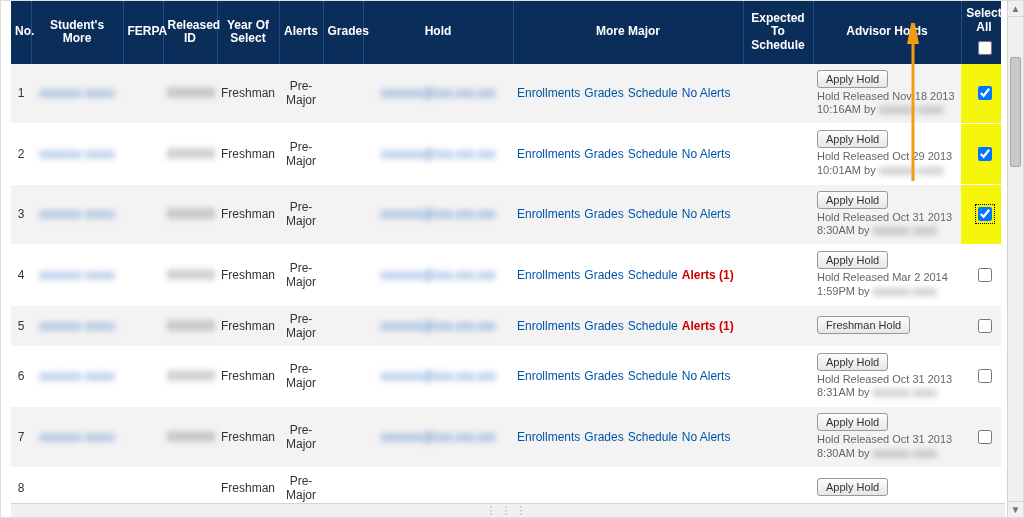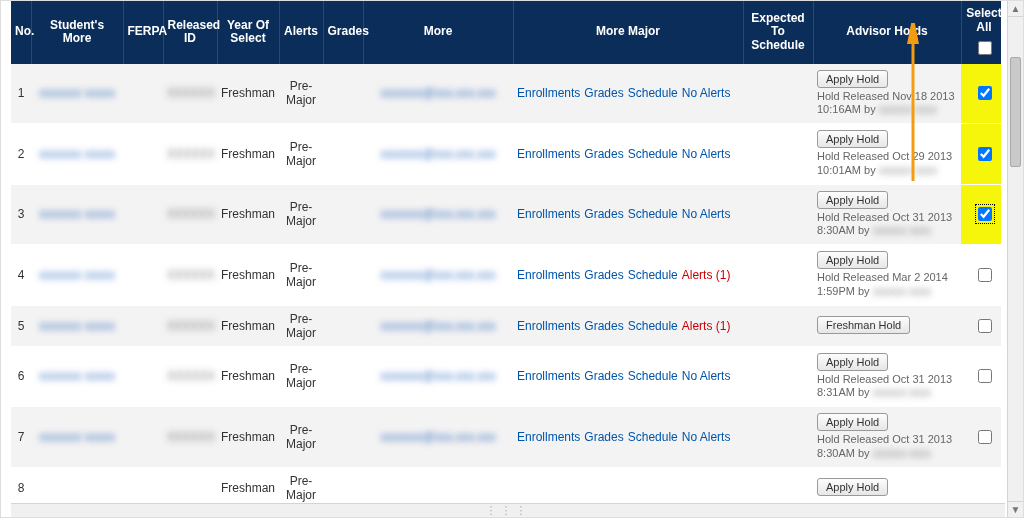--- a/index.html
+++ b/index.html
@@ -11,24 +11,24 @@
   .btn-sm { padding:2px 8px; font-size:11px; }
   table.advisee { width:100%; border-collapse:collapse; table-layout:fixed; }
   table.advisee thead th {
     background:#0b2d5a; color:#fff; font-weight:bold; font-size:12px;
     padding:6px 4px; border-right:1px solid #1c4b8a; text-align:center; vertical-align:middle;
     line-height:1.15;
   }
   table.advisee tbody tr:nth-child(odd)  td { background:#f3f3f3; }
   table.advisee tbody tr:nth-child(even) td { background:#ffffff; }
   table.advisee td { padding:6px 4px; font-size:12px; vertical-align:middle; text-align:center; border-bottom:1px solid #fff; }
-  .blur { color:transparent; text-shadow:0 0 6px rgba(100,100,100,0.8); user-select:none; }
+  .blur { color:transparent; text-shadow:0 0 6px rgba(100,100,100,0.8); user-select:none;font-weight:bold; }
   .blur-blue { color:transparent; text-shadow:0 0 6px rgba(0,80,180,0.8); user-select:none; }
   .link { color:#0055aa; text-decoration:none; cursor:pointer; }
-  .alert-red { color:#cc0000; font-weight:normal; }
+  .alert-red { color:#cc0000; font-weight:bold; }
   .col-no    { width:20px; }
   .col-name  { width:92px; }
   .col-ferpa { width:40px; }
   .col-hid   { width:54px; }
   .col-year  { width:62px; }
   .col-major { width:44px; }
   .col-minor { width:40px; }
   .col-email { width:150px; }
   .col-more  { width:230px; }
   .col-grad  { width:70px; }
@@ -84,21 +84,21 @@
       </colgroup>
       <thead>
         <tr>
           <th>No.</th>
           <th>Student's More</th>
           <th>FERPA</th>
           <th>Released ID</th>
           <th>Year Of Select</th>
           <th>Alerts</th>
           <th>Grades</th>
-          <th>More</th>
+          <th>Hold</th>
           <th>More Major</th>
           <th>Expected To Schedule</th>
           <th>Advisor Holds</th>
           <th>
             <div class="sel-head">
               <span>Select All</span>
               <input type="checkbox" class="chk" style="">
             </div>
           </th>
         </tr>

